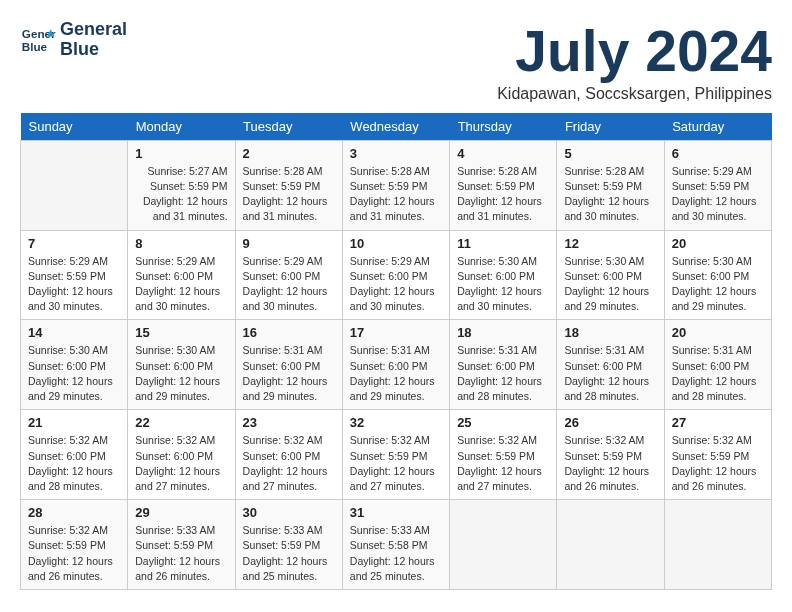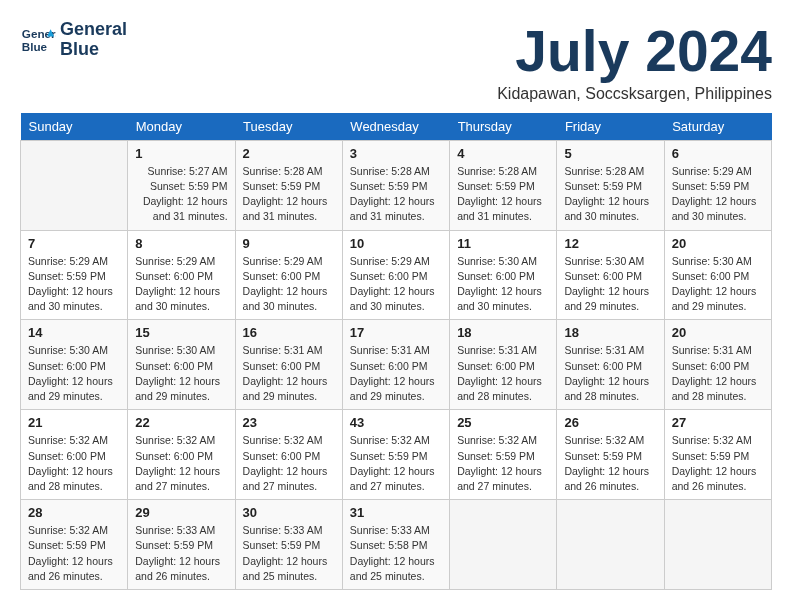--- a/index.html
+++ b/index.html
@@ -282,21 +282,21 @@
 and 27 minutes.</div>
         </td>
         <td>
           <div class="day-number">23</div>
           <div class="day-info" style="white-space: pre-line;">Sunrise: 5:32 AM
 Sunset: 6:00 PM
 Daylight: 12 hours
 and 27 minutes.</div>
         </td>
         <td>
-          <div class="day-number">43</div>
+          <div class="day-number">32</div>
           <div class="day-info" style="white-space: pre-line;">Sunrise: 5:32 AM
 Sunset: 5:59 PM
 Daylight: 12 hours
 and 27 minutes.</div>
         </td>
         <td>
           <div class="day-number">25</div>
           <div class="day-info" style="white-space: pre-line;">Sunrise: 5:32 AM
 Sunset: 5:59 PM
 Daylight: 12 hours

